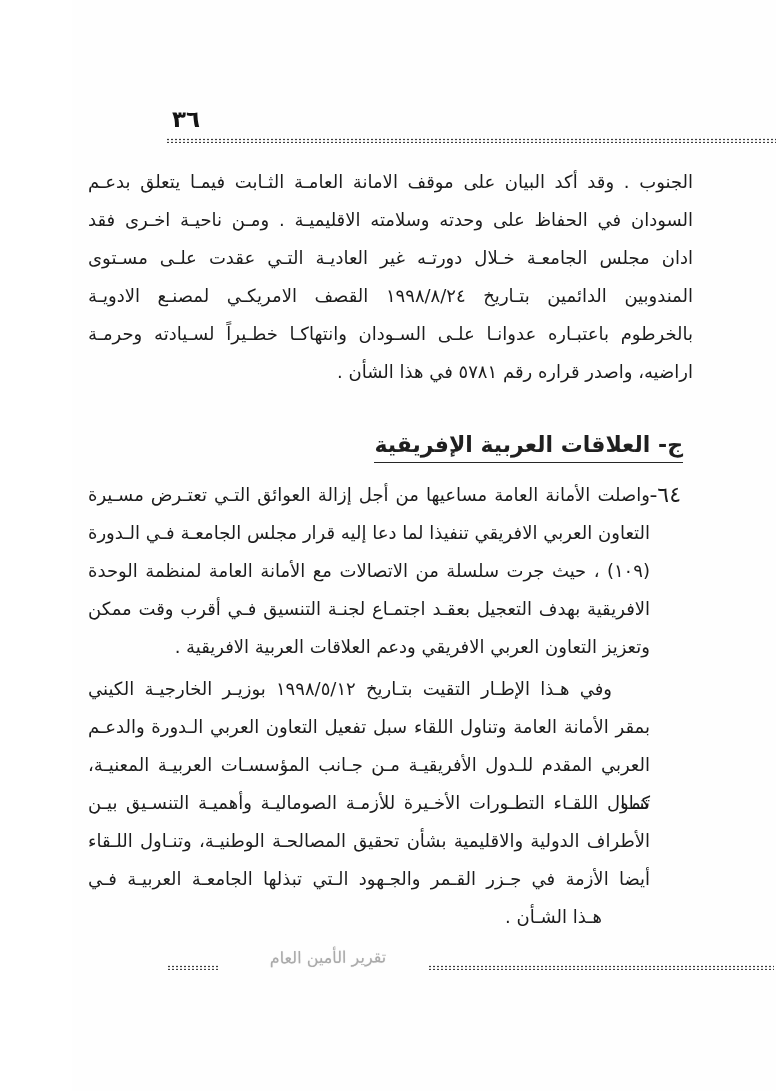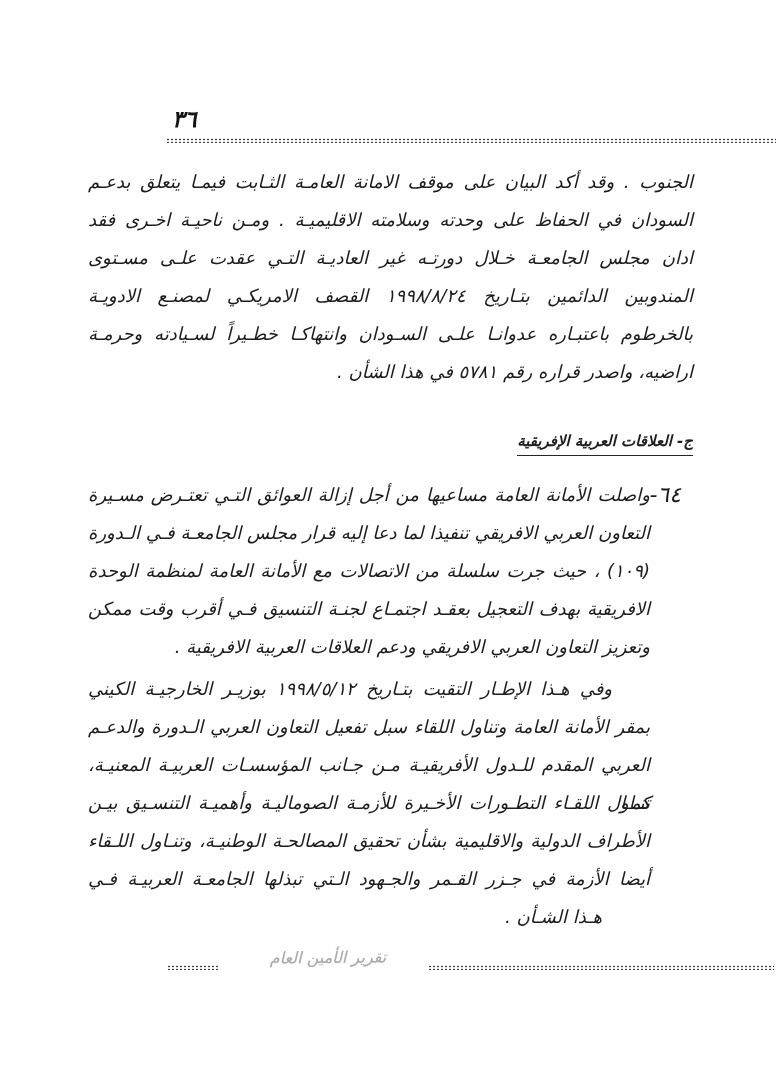--- a/index.html
+++ b/index.html
@@ -8,21 +8,20 @@
     background:#ffffff;
     font-family:"DejaVu Sans",sans-serif;
     overflow:hidden;
   }
   .page{
     position:relative;
     width:704px;height:1091px;
     background:#fefefe;
     direction:rtl;
     color:#1f1f1f;
-    font-style:italic;
   }
   
   .page-number{
     position:absolute;
     top:106px;left:100px;
     font-size:23px;
     font-weight:600;
     letter-spacing:2px;
     color:#141414;
   }
@@ -54,22 +53,22 @@
   }
   .line-last{
     text-align:center;
     text-align-last:right;
     height:38px;
   }
   .intro{top:163px;}
   
   .section-heading{
     position:absolute;
-    top:432px;right:83px;
-    font-size:15px;
+    top:432px;right:93px;
+    font-size:22px;
     font-weight:600;
   }
   .section-heading .underlined{
     display:inline-block;
     border-bottom:1.6px solid #262626;
     padding-bottom:5px;
   }
   
   .item64{top:476px;}
   .item-number{

